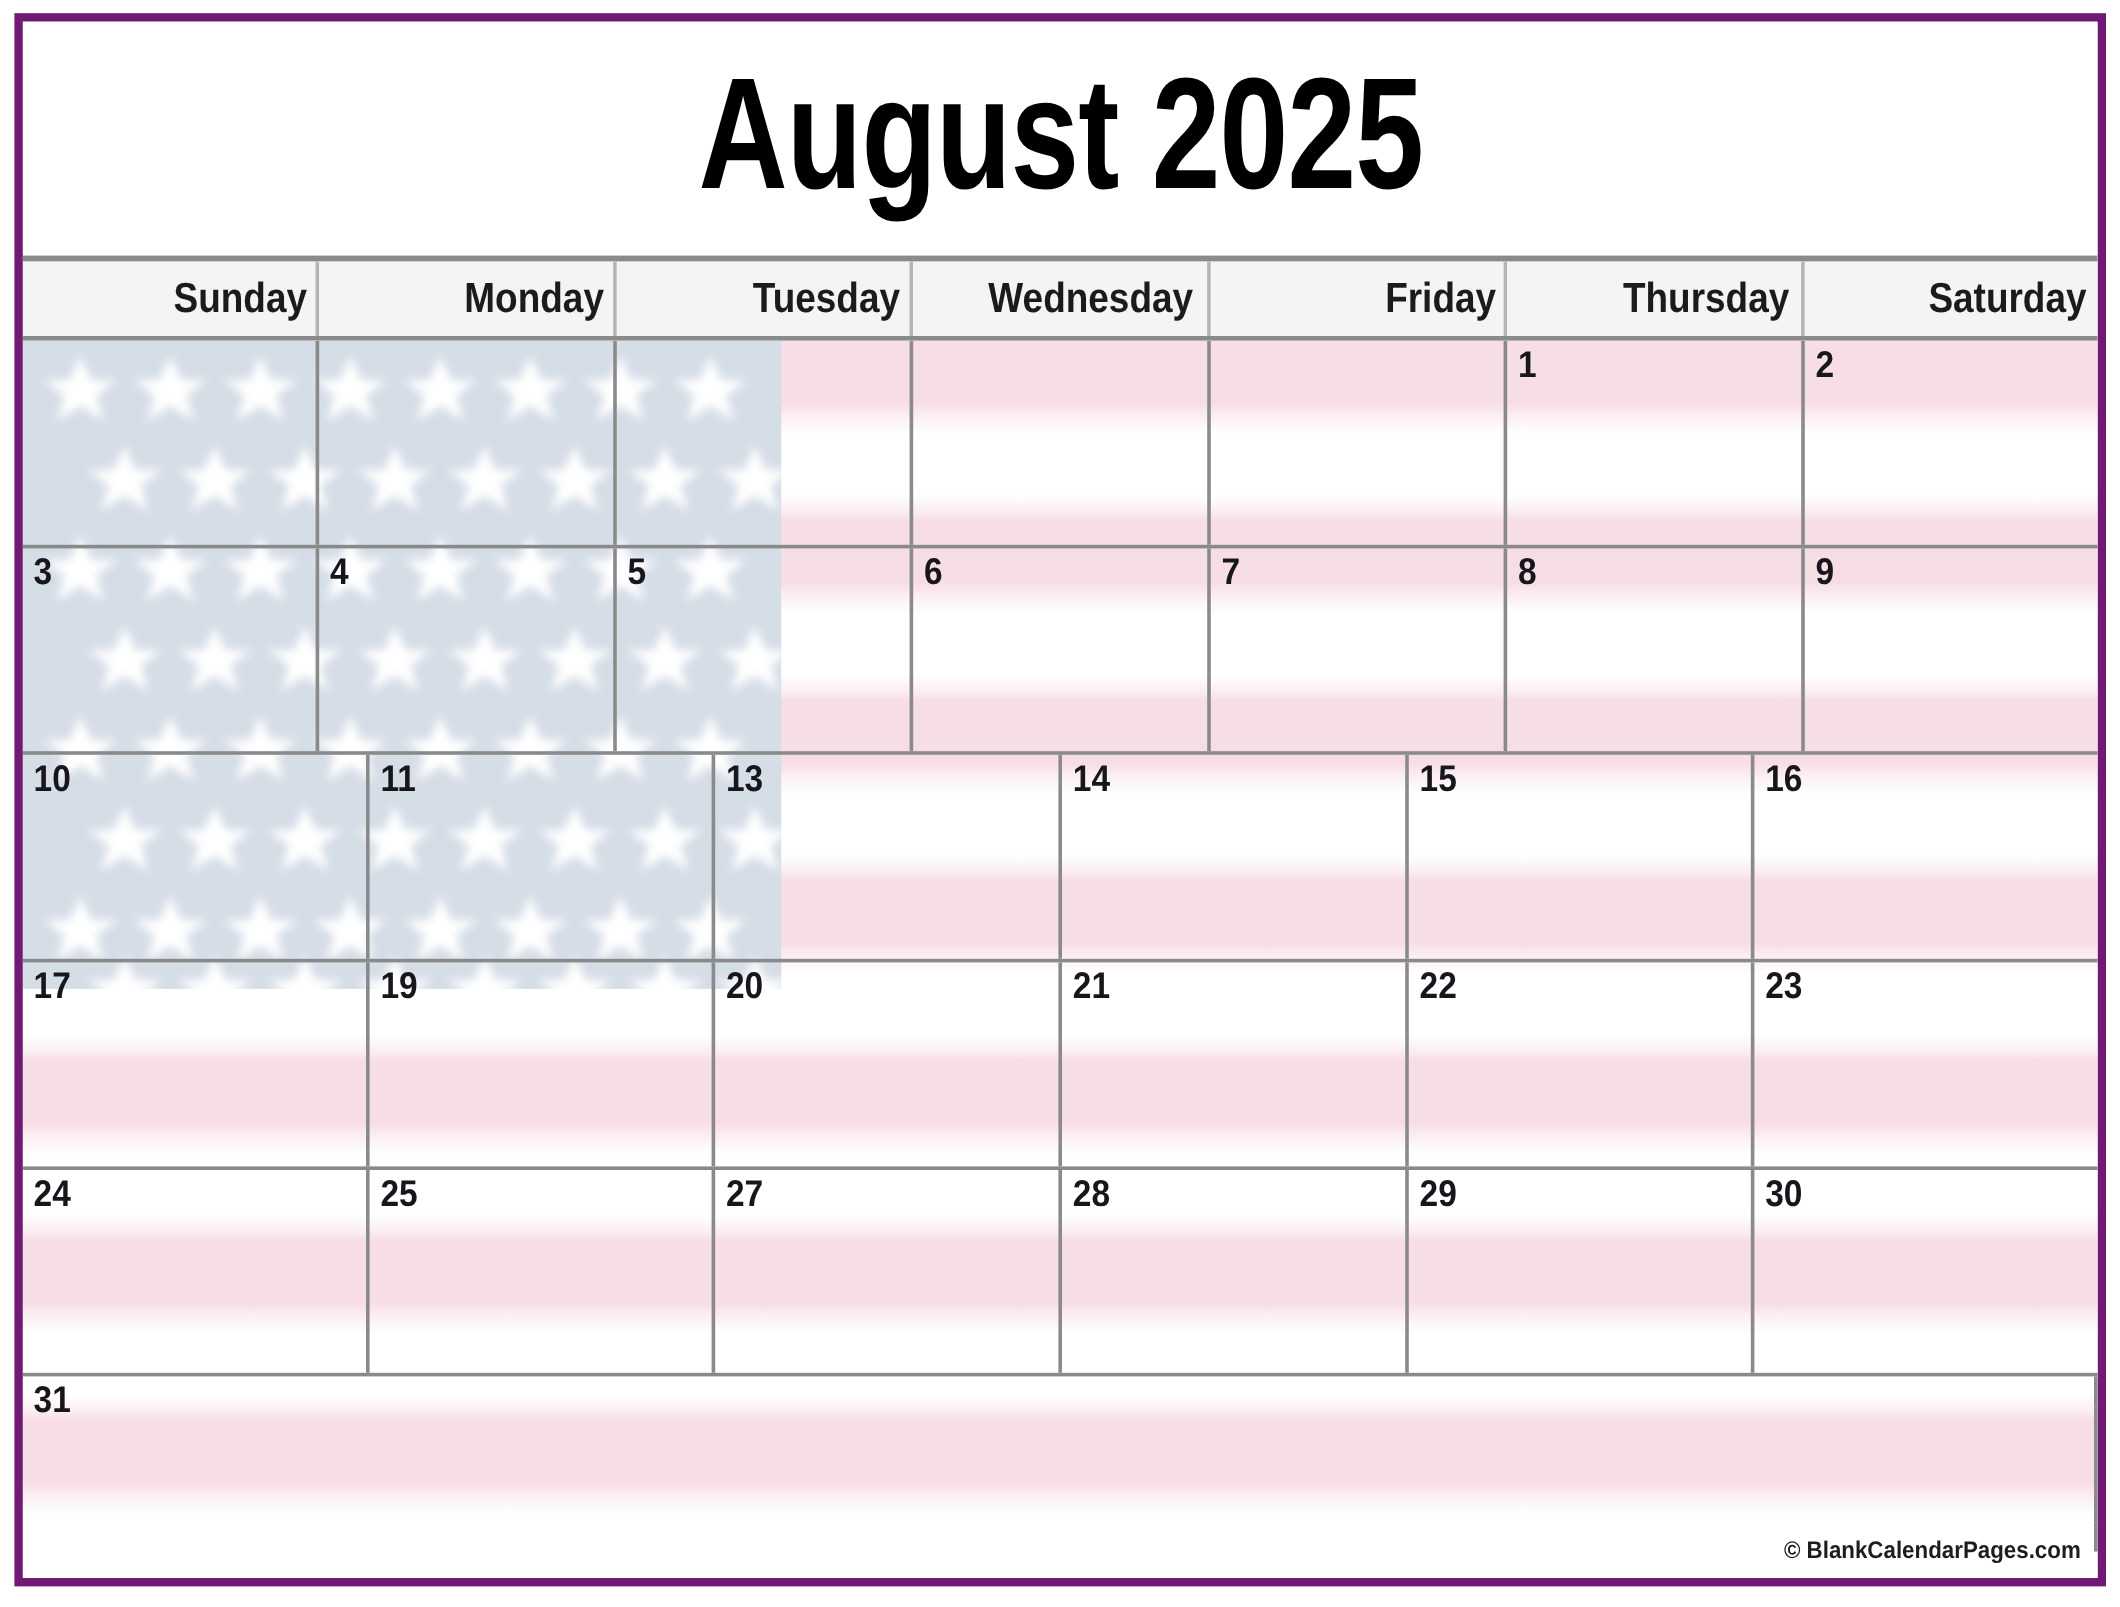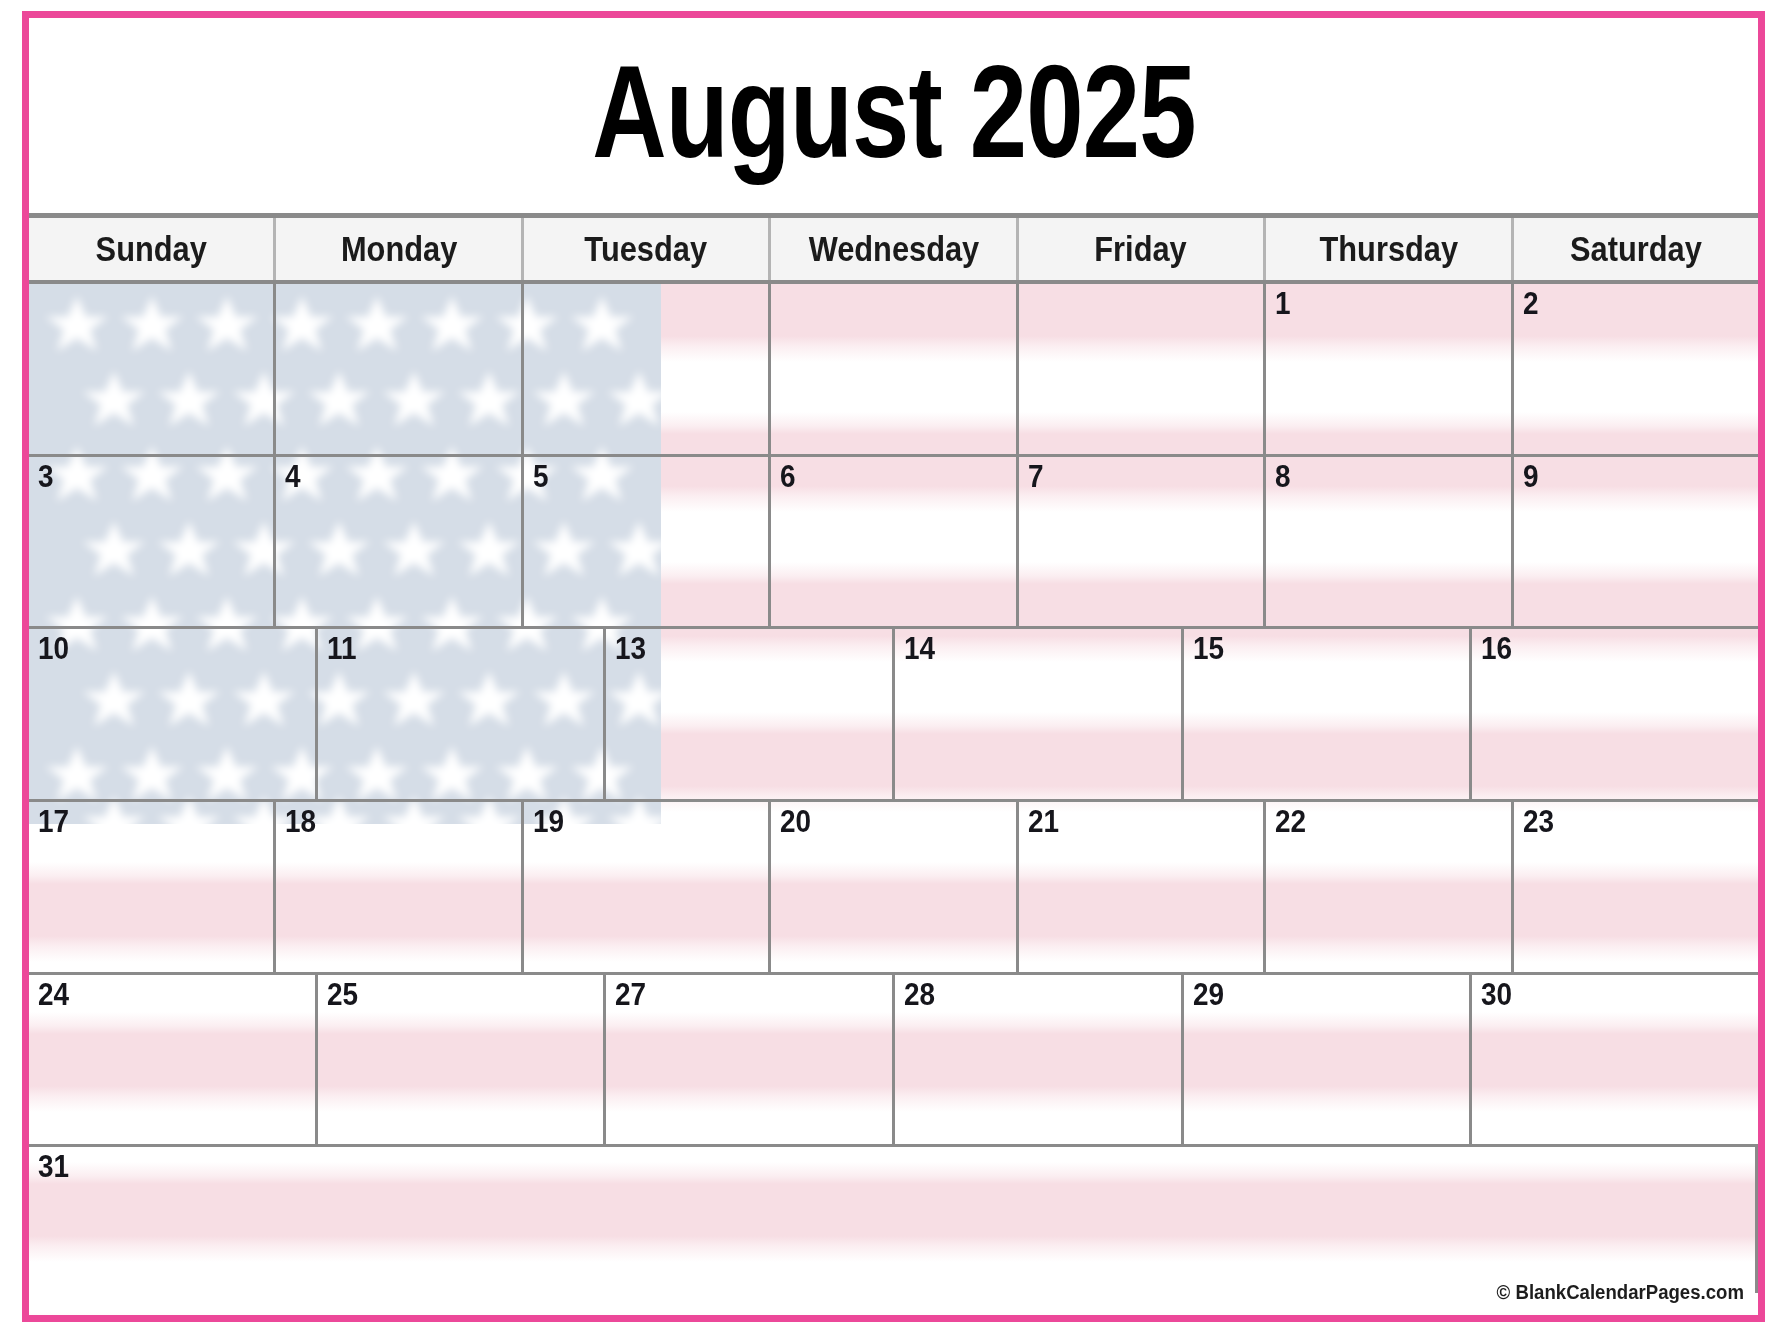--- a/index.html
+++ b/index.html
@@ -15,24 +15,23 @@
   }
 
   
   #calendar-frame {
     position: absolute;
     left: 12px;
     top: 11px;
     width: 1743px;
     height: 1311px;
     box-sizing: border-box;
-    border: 7px solid #ec4899;
+    border: 7px solid #701a75;
     background: #ffffff;
     overflow: hidden;
-    margin-left: 10px;
   }
 
   
   #title-band {
     position: relative;
     height: 200px;
     background: #ffffff;
     border-bottom: 5px solid #8a8a8a;
     box-sizing: border-box;
     display: flex;
@@ -58,21 +57,21 @@
     height: 66px;
     background: #f4f4f4;
     border-bottom: 4px solid #8a8a8a;
     box-sizing: border-box;
   }
   .weekday-cell {
     flex: 1 1 0;
     position: relative;
     display: flex;
     align-items: center;
-    justify-content: center;
+    justify-content: flex-end;
     border-right: 3px solid #b4b4b4;
     box-sizing: border-box;
     background: #f4f4f4;
   }
   .weekday-cell:last-child { border-right: none; }
   .weekday-label {
     font-family: "Liberation Sans Narrow", "Liberation Sans", sans-serif;
     font-weight: bold;
     font-size: 35px;
     color: #1b1b1b;
@@ -351,23 +350,20 @@
         <div class="day-cell">
             <span class="day-number">16</span>
           </div>
       </div>
 
       <div class="week-row">
         <div class="day-cell">
             <span class="day-number">17</span>
           </div>
         <div class="day-cell">
-            <span class="day-number">18</span>
-          </div>
-        <div class="day-cell">
             <span class="day-number">19</span>
           </div>
         <div class="day-cell">
             <span class="day-number">20</span>
           </div>
         <div class="day-cell">
             <span class="day-number">21</span>
           </div>
         <div class="day-cell">
             <span class="day-number">22</span>

